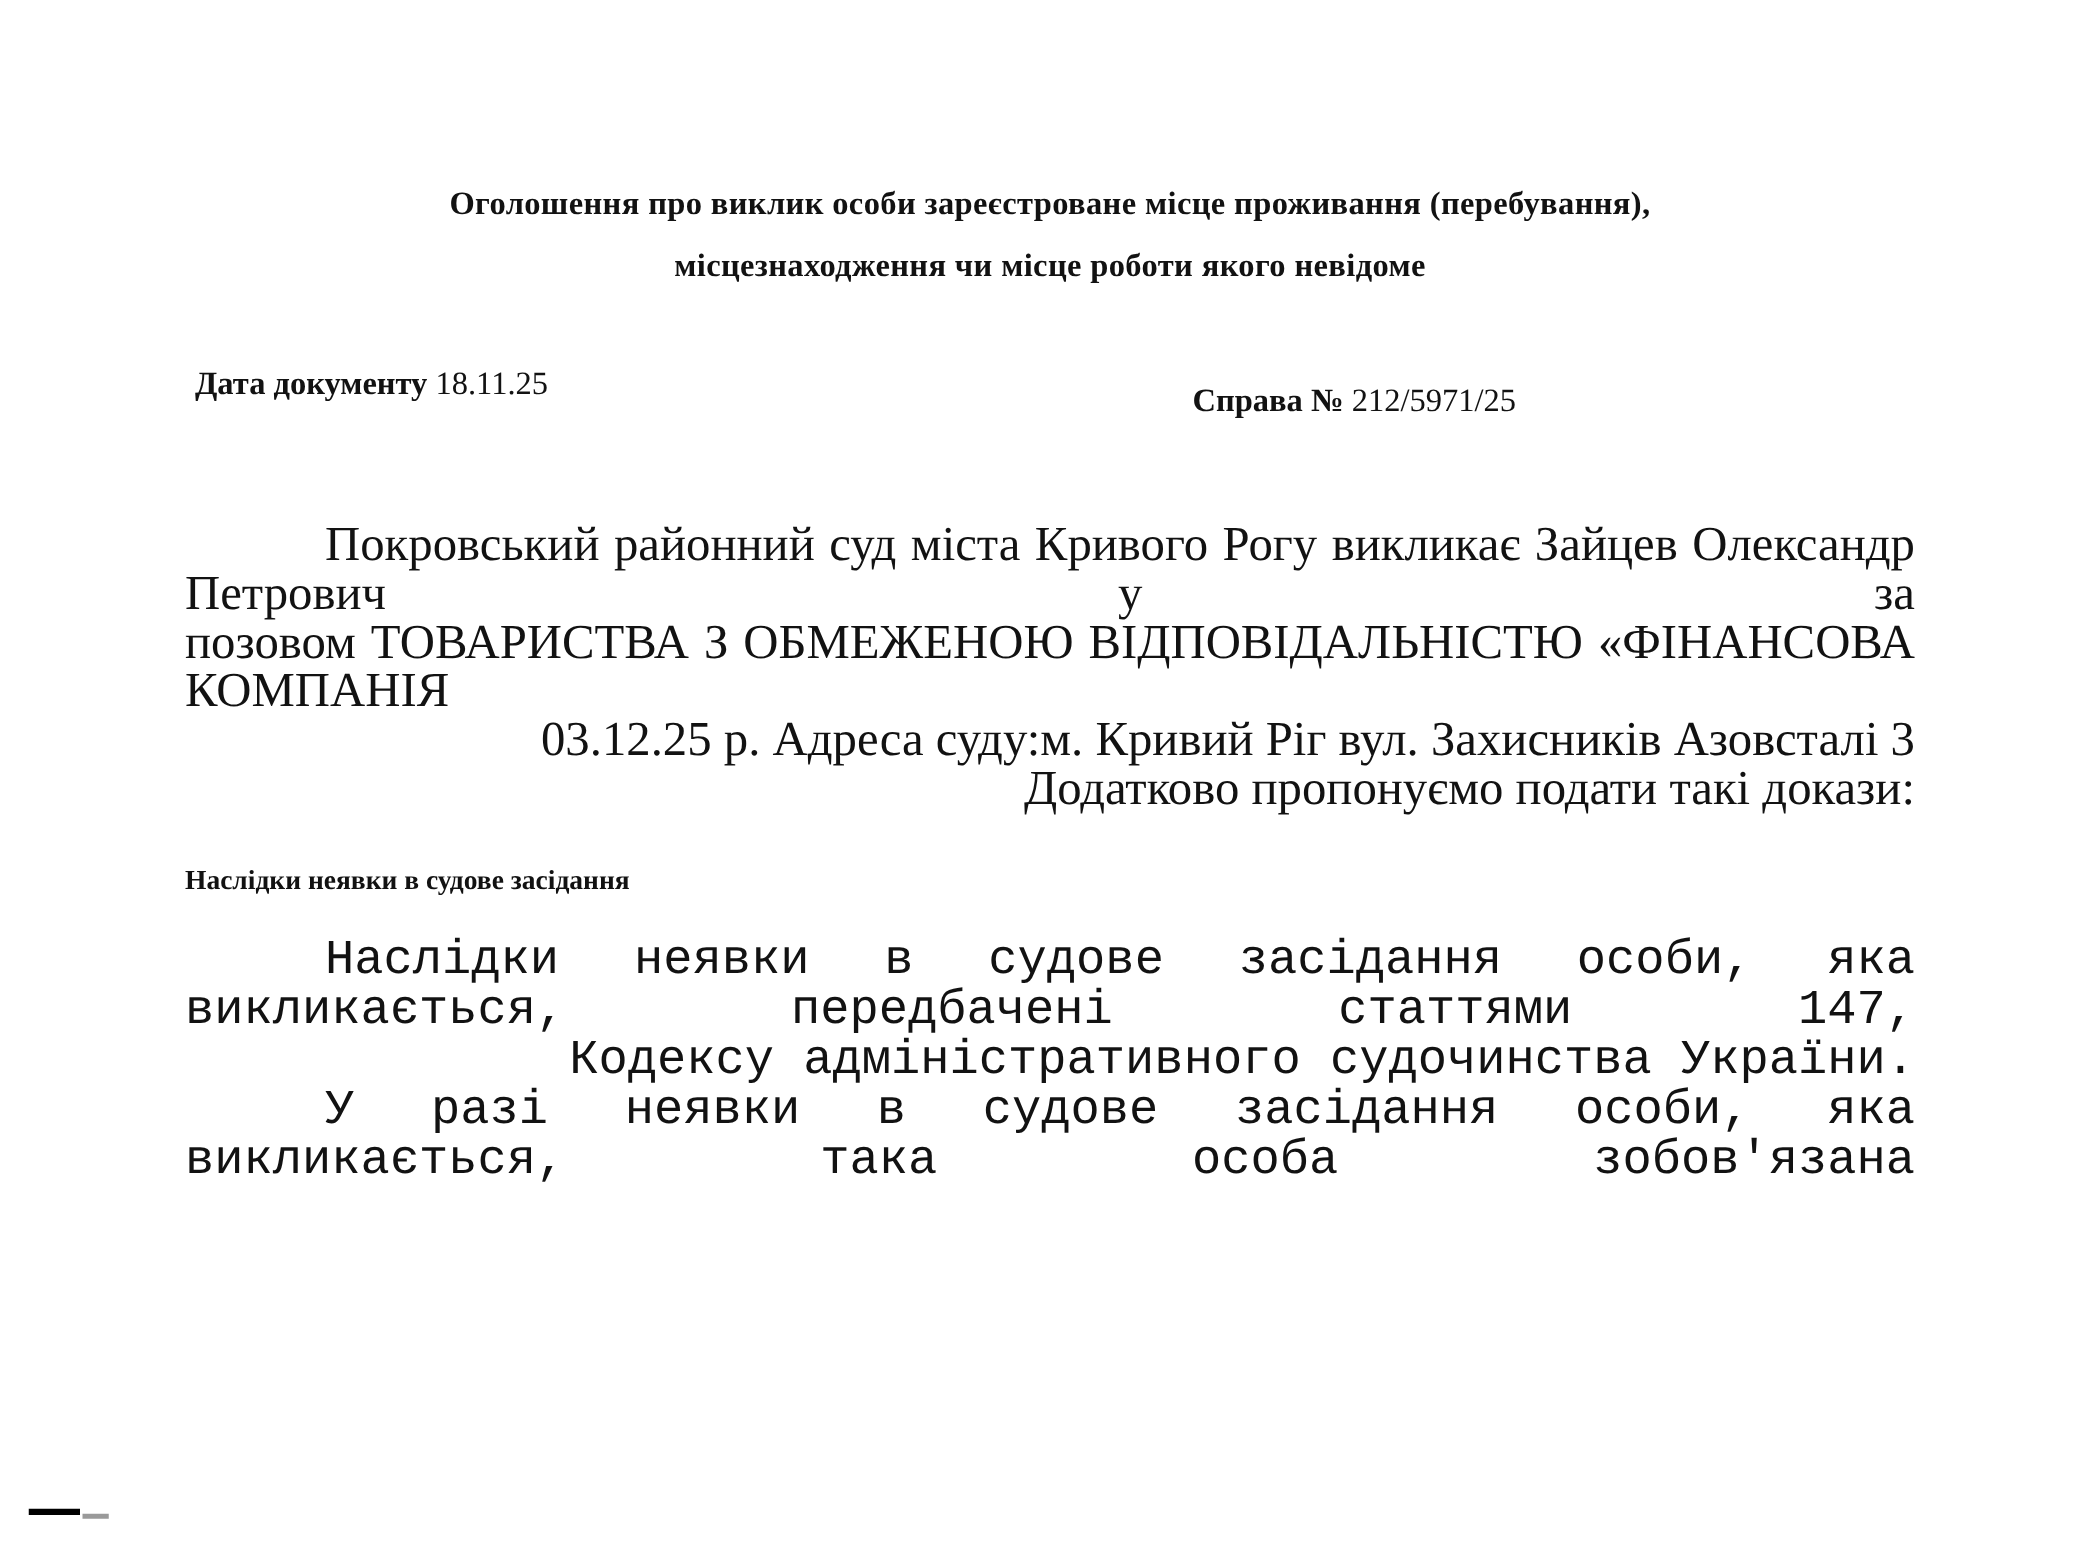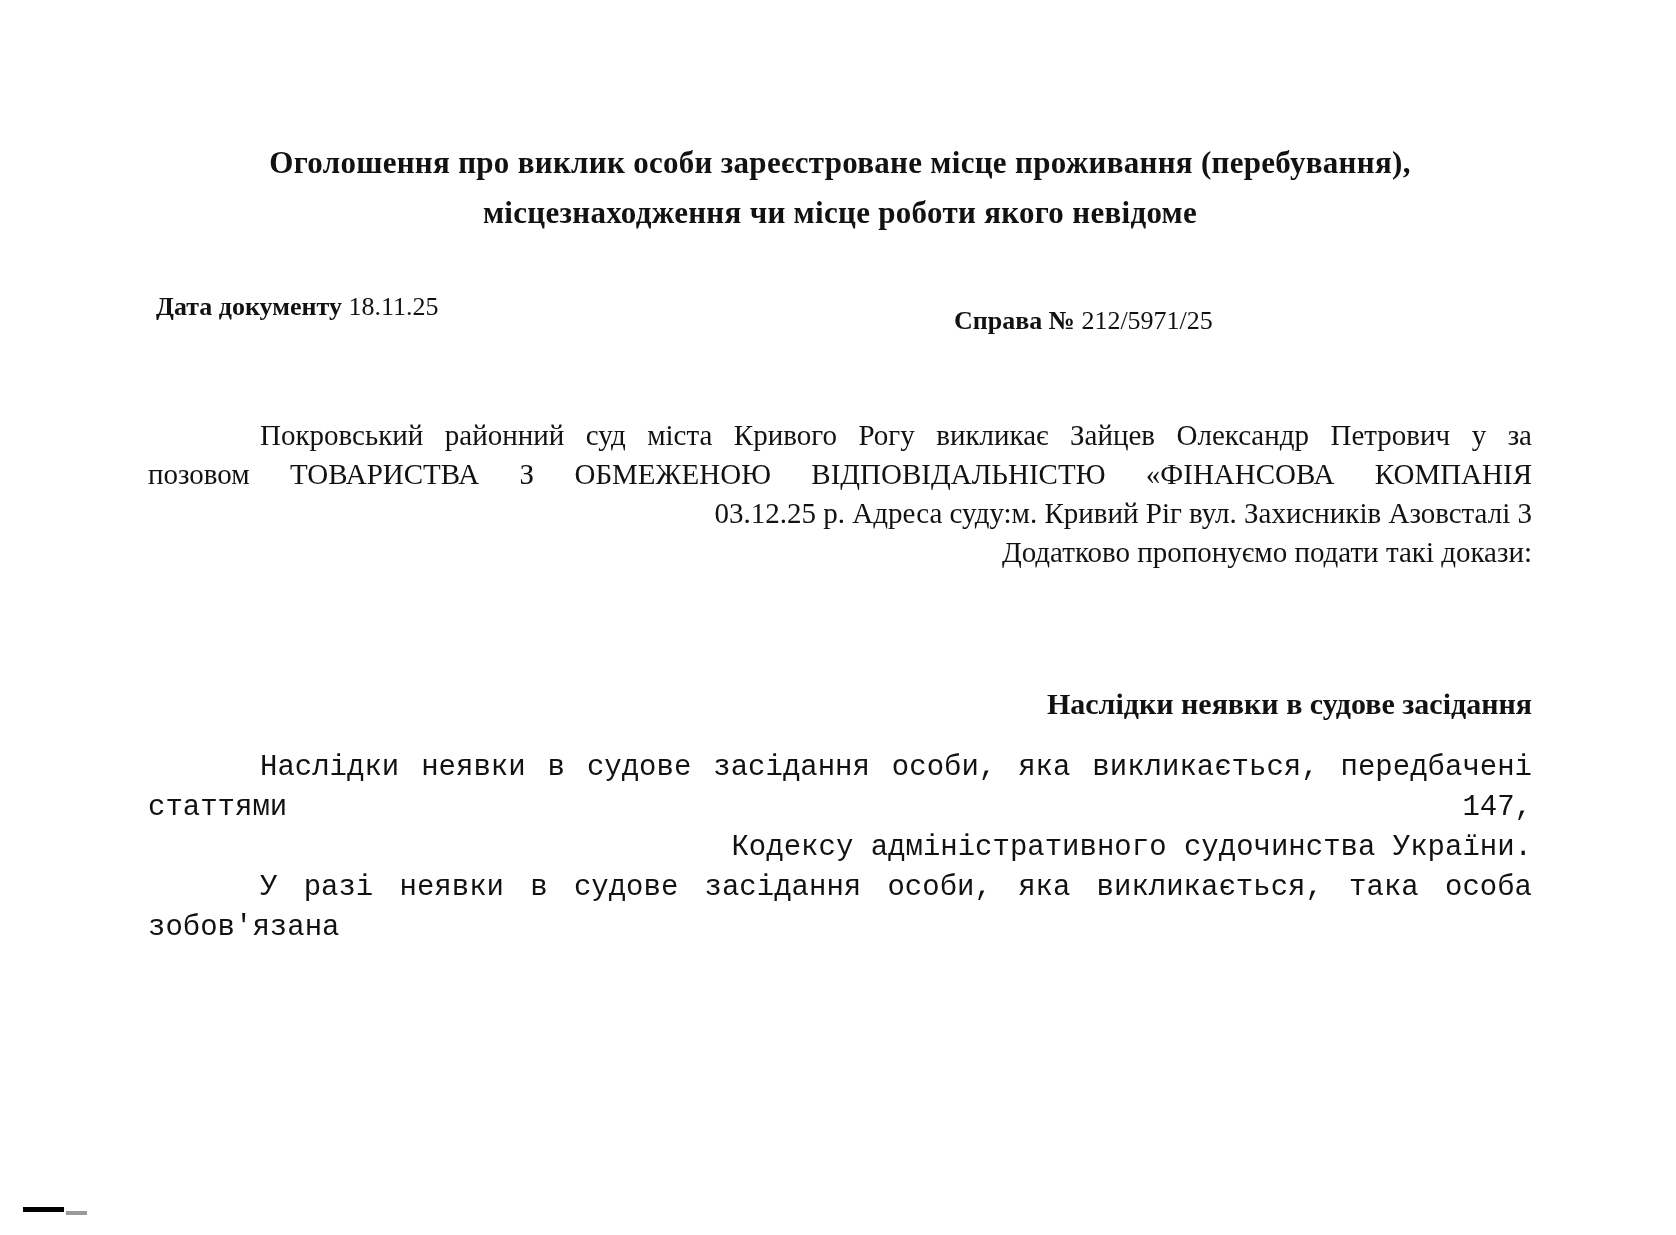--- a/index.html
+++ b/index.html
@@ -16,21 +16,21 @@
     color: #121212;
     overflow: hidden;
   }
   .title-block {
     position: absolute;
     left: 148px;
     top: 138px;
     width: 1384px;
     text-align: center;
     font-weight: bold;
-    font-size: 31px;
+    font-size: 26px;
     line-height: 50px;
     letter-spacing: 0.3px;
   }
   .meta-row {
     position: absolute;
     left: 148px;
     top: 292px;
     width: 1384px;
     height: 70px;
     font-size: 26px;
@@ -45,32 +45,32 @@
     position: absolute;
     left: 806px;
     top: 14px;
     white-space: nowrap;
   }
   .bold { font-weight: bold; }
   .para {
     position: absolute;
     left: 148px;
     width: 1384px;
-    font-size: 29px;
+    font-size: 39px;
   }
   .para1 { top: 416px; line-height: 39px; }
   .para23 { top: 748px; line-height: 40px; font-family: Liberation Mono, monospace; }
   .section-heading {
     position: absolute;
     left: 148px;
     top: 684px;
     width: 1384px;
-    text-align: right;
+    text-align: left;
     font-weight: bold;
-    font-size: 30px;
+    font-size: 22px;
     line-height: 39px;
   }
   .line { text-align: right; }
   .just {
     text-align: justify;
     text-align-last: justify;
   }
   .indent { text-indent: 112px; }
   .scan-mark-line {
     position: absolute;

